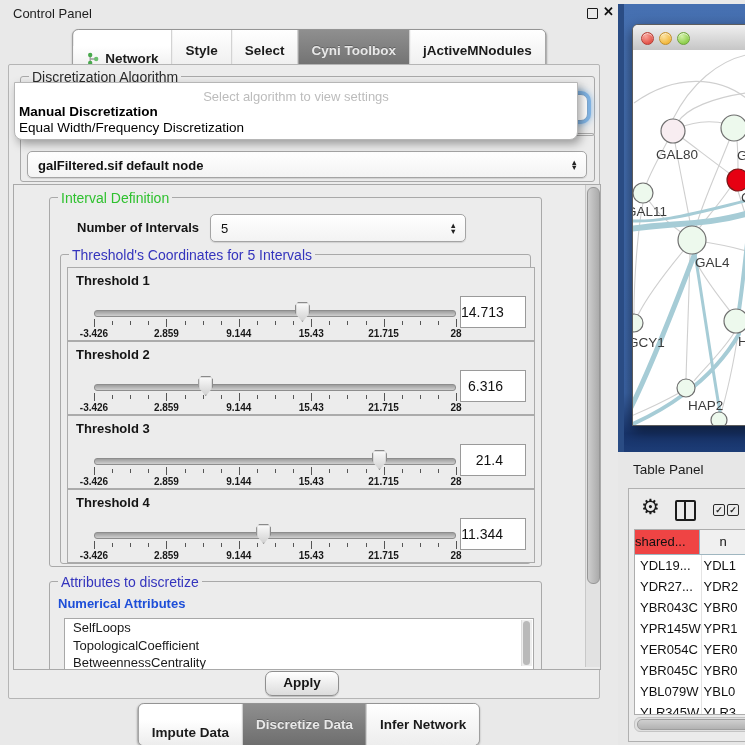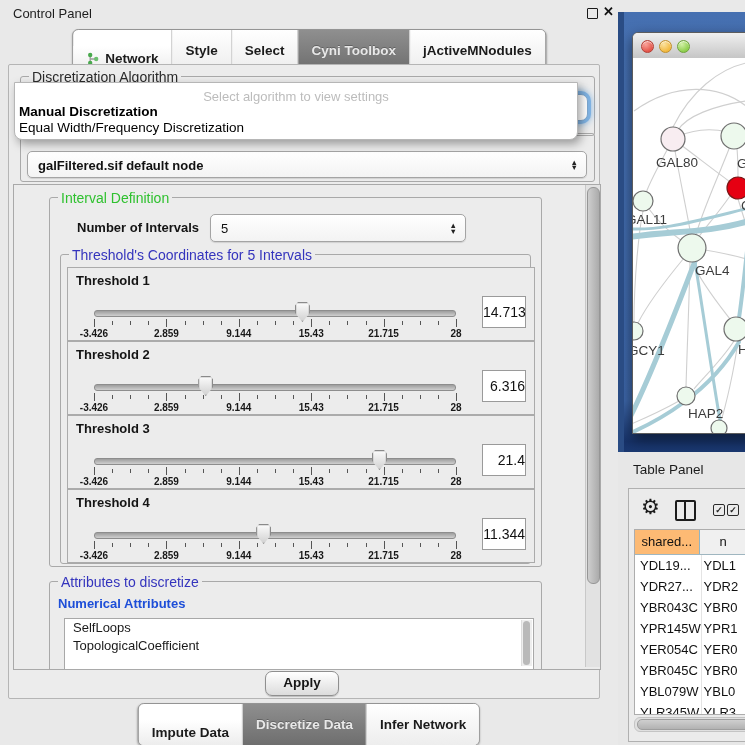--- a/index.html
+++ b/index.html
@@ -67,35 +67,35 @@
   .thumb{position:absolute;top:-2px;width:15px;height:20px;margin-left:-8px;
          background:linear-gradient(180deg,#fdfdfd,#cfcfcf);
          clip-path:polygon(20% 0,80% 0,100% 18%,100% 55%,50% 100%,0 55%,0 18%);
          box-shadow:inset 0 0 0 1.2px #8a8a8a;}
   .ticks{position:absolute;left:0;right:0;top:15px;height:9px;}
   .tick{position:absolute;top:2px;width:1px;height:4px;background:#555;}
   .tick.major{top:0;height:8px;}
   .tick-labels{position:absolute;left:0;right:0;top:24px;height:11px;}
   .tick-label{position:absolute;transform:translateX(-50%);font-size:10px;font-weight:bold;color:#191919;white-space:nowrap;}
   .value-box{position:absolute;right:8px;top:28px;width:42px;height:30px;background:#fff;border:1px solid #9a9a9a;
-             font-size:14px;color:#111;text-align:right;line-height:30px;padding-right:0;}
+             font-size:14px;color:#111;text-align:right;line-height:30px;padding-right:22px;}
 
   
   .attr-title{position:absolute;left:8px;top:14px;font-size:13px;font-weight:bold;color:#1d4ed8;}
   .attr-list{position:absolute;left:14px;top:36px;width:468px;height:92px;background:#fff;border:1px solid #a8a8a8;}
   .attr-item{padding:2px 0 1px 8px;font-size:13px;color:#1a1a1a;line-height:14.5px;}
   .list-scroll{position:absolute;right:1px;top:1px;width:10px;height:46px;background:#eee;border-left:1px solid #ddd;}
   .list-scroll .vthumb{position:absolute;left:1px;top:1px;width:7px;height:44px;border-radius:4px;background:#b9b9b9;}
 
   .apply-btn{position:absolute;left:265px;top:671px;width:72px;height:23px;border:1px solid #8f8f8f;border-radius:7px;
              background:linear-gradient(#ffffff,#dcdcdc);font-size:13.5px;font-weight:bold;color:#161616;
              text-align:center;line-height:22px;box-shadow:0 1px 1px rgba(0,0,0,.2);}
 
   
-  .desktop{position:absolute;left:618px;top:12px;width:127px;height:452px;overflow:hidden;
+  .desktop{position:absolute;left:618px;top:4px;width:127px;height:452px;overflow:hidden;
            background:linear-gradient(180deg,#4670b1 0%,#3c65a7 86%,#17336a 95%,#1e3e78 100%);
            border-left:6px solid #2a4c84;box-sizing:border-box;}
   .net-window{position:absolute;left:8px;top:20px;width:130px;height:402px;border-radius:6px 6px 0 0;
               box-shadow:0 5px 14px rgba(0,0,0,.55);background:#fff;border:1px solid #5d5d5d;box-sizing:border-box;}
   .net-titlebar{position:absolute;left:0;top:0;right:0;height:25px;border-radius:5px 5px 0 0;
                 background:linear-gradient(#f0f0f0,#c6c6c6);border-bottom:1px solid #9a9a9a;}
   .light{position:absolute;top:7px;width:11px;height:11px;border-radius:50%;box-shadow:inset 0 1px 1px rgba(255,255,255,.7);}
   .light.r{left:8px;background:radial-gradient(circle at 35% 30%,#f9a39a,#e4554a 70%);border:1px solid #b23c33;}
   .light.y{left:26px;background:radial-gradient(circle at 35% 30%,#fbe2a0,#f2b93f 70%);border:1px solid #c08f2c;}
   .light.g{left:44px;background:radial-gradient(circle at 35% 30%,#d2f0a8,#8ecf4c 70%);border:1px solid #6da23a;}
@@ -108,21 +108,21 @@
   .tp-box{position:absolute;left:10px;top:36px;width:125px;height:252px;background:#ebebeb;border:1px solid #b0b0b0;}
   .gear{position:absolute;left:12px;top:6px;font-size:21px;color:#1c1c1c;}
   .colsplit{position:absolute;left:46px;top:11px;width:17px;height:17px;border:2px solid #1c1c1c;border-radius:2px;}
   .colsplit:before{content:"";position:absolute;left:7px;top:0;bottom:0;width:2px;background:#1c1c1c;}
   .chk{position:absolute;top:15px;width:10px;height:10px;border:1.5px solid #2a2a2a;border-radius:2px;
        font-size:9px;line-height:10px;text-align:center;font-weight:bold;color:#222;}
   .chk.c1{left:84px;} .chk.c2{left:98px;}
   .ttable{position:absolute;left:5px;top:40px;width:118px;height:184px;background:#fff;border:1px solid #adadad;overflow:hidden;}
   .thead{display:flex;height:24px;border-bottom:1px solid #9fb6c0;}
   .th{font-size:13px;color:#111;line-height:24px;box-sizing:border-box;}
-  .th.c1{width:77px;background:#fdba74;text-align:center;border-right:1px solid #8fb4c4;}
+  .th.c1{width:77px;background:#ef4444;text-align:left;border-right:1px solid #8fb4c4;}
   .th.c2{width:60px;background:#f0f0f0;padding-left:20px;}
   .trow{display:flex;height:21px;}
   .tcell{font-size:13px;color:#111;line-height:21px;white-space:nowrap;overflow:hidden;box-sizing:border-box;}
   .tcell.c1{width:77px;padding-left:5px;border-right:1px solid #e4e4e4;}
   .tcell.c2{width:60px;padding-left:2px;}
   .hscroll{position:absolute;left:5px;top:228px;width:118px;height:13px;background:#e0e0e0;border-radius:6px;border:1px solid #c4c4c4;}
   .hscroll .hthumb{position:absolute;left:2px;top:1px;height:9px;width:112px;border-radius:5px;
                    background:linear-gradient(#cfcfcf,#b2b2b2);border:1px solid #9e9e9e;}
 </style>
 </head>
@@ -361,20 +361,21 @@
 
     <div class="grp" style="left:35px;top:396px;width:491px;height:140px;">
       <div class="grp-label blue">Attributes to discretize</div>
       <div class="attr-title">Numerical Attributes</div>
       <div class="attr-list" id="attr-list">
         <div class="list-scroll">
             <div class="vthumb"></div>
           </div>
       <div class="attr-item">SelfLoops</div>
           <div class="attr-item">TopologicalCoefficient</div>
+          <div class="attr-item">BetweennessCentrality</div>
         </div>
     </div>
 
     <div class="vscroll">
       <div class="vthumb"></div>
     </div>
   </div>
 
   <div class="apply-btn">Apply</div>
 

